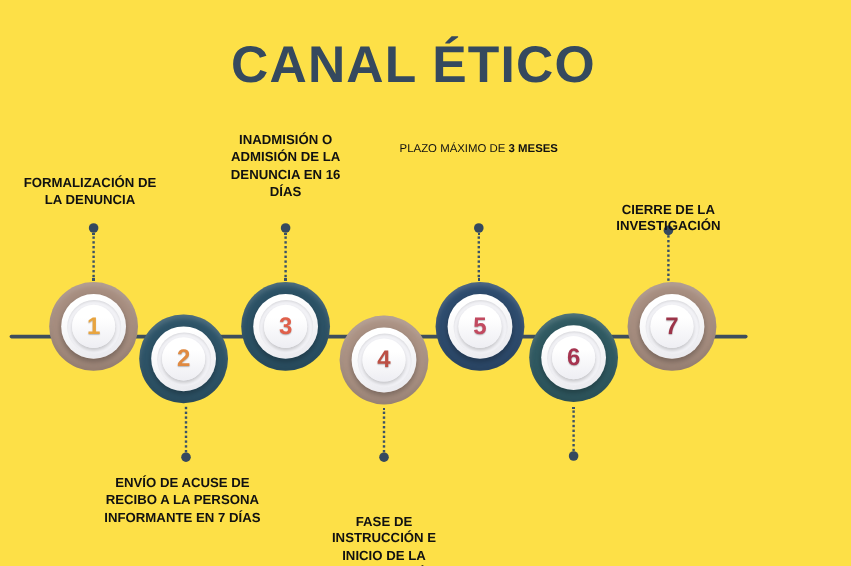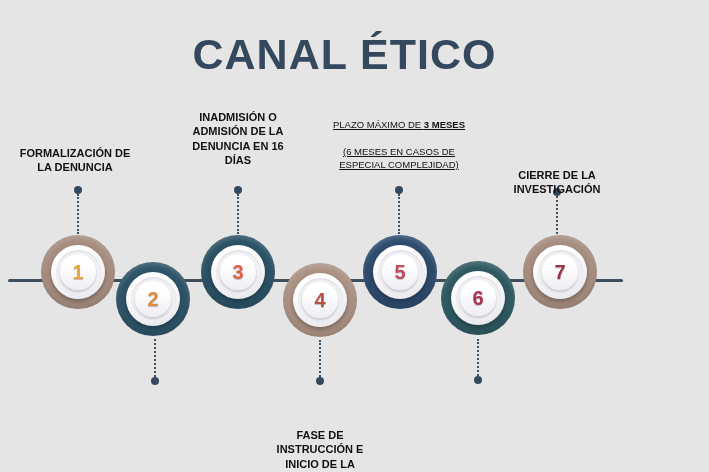--- a/index.html
+++ b/index.html
@@ -1,19 +1,19 @@
 <!DOCTYPE html>
 <html><head>
 <meta charset="utf-8">
 <style>
   html,body{margin:0;padding:0;background:#ffffff;}
   .canvas{
     position:relative;
     width:709px;height:472px;
-    background:#e5e5e5;
+    background:#fde047;
     overflow:hidden;
     font-family:"Liberation Sans", sans-serif;
   }
   .title{
     position:absolute;
     left:0; right:20px; top:30px;
     text-align:center;
     font-size:43px;
     font-weight:bold;
     letter-spacing:1px;
@@ -81,21 +81,20 @@
     font-size:11px;
     line-height:1.3;
     white-space:pre-line;
     z-index:3;
   }
   .step-label .sub{
     font-weight:normal;
     font-size:9.5px;
     line-height:1.35;
     white-space:normal;
-    text-decoration:underline;
   }
   .step-label .sub b{font-weight:bold;}
 </style>
 </head>
 <body>
 
 <div class="canvas">
 
   <div class="title" style="color: rgb(53, 73, 94);">CANAL ÉTICO</div>
 
@@ -123,20 +122,23 @@
         <div class="plate-core">
           <span class="num" style="color: rgb(224, 138, 65);">2</span>
         </div>
       </div>
     </div>
   </div>
   <div class="connector" style="left:151px; top:339px; height:46px;">
     <div class="dash"></div>
     <div class="dot"></div>
   </div>
+  <div class="step-label" style="left:62px; top:396px; width:180px;">ENVÍO DE ACUSE DE
+RECIBO A LA PERSONA
+INFORMANTE EN 7 DÍAS</div>
 
   <div class="step-label" style="left:178px; top:110px; width:120px;">INADMISIÓN O
 ADMISIÓN DE LA
 DENUNCIA EN 16
 DÍAS</div>
   <div class="connector" style="left:234px; top:186px; height:48px;">
     <div class="dot"></div>
     <div class="dash"></div>
   </div>
   <div class="circle" style="left: 201px; top: 235px; background-color: rgb(44, 82, 102);">
@@ -162,21 +164,20 @@
     <div class="dash"></div>
     <div class="dot"></div>
   </div>
   <div class="step-label" style="left:250px; top:392px; width:140px;margin-top:36px;">FASE DE
 INSTRUCCIÓN E
 INICIO DE LA
 INVESTIGACIÓN</div>
 
   <div class="step-label" style="left:324px; top:105px; width:150px;">
     <div class="sub"><span>PLAZO MÁXIMO DE </span><b>3 MESES</b></div>
-    <div class="sub">(6 MESES EN CASOS DE ESPECIAL COMPLEJIDAD)</div>
   </div>
   <div class="connector" style="left:395px; top:186px; height:48px;">
     <div class="dot"></div>
     <div class="dash"></div>
   </div>
   <div class="circle" style="left: 363px; top: 235px; background-color: rgb(46, 76, 110);">
     <div class="plate">
       <div class="plate-ring">
         <div class="plate-core">
           <span class="num" style="color: rgb(194, 74, 96);">5</span>

